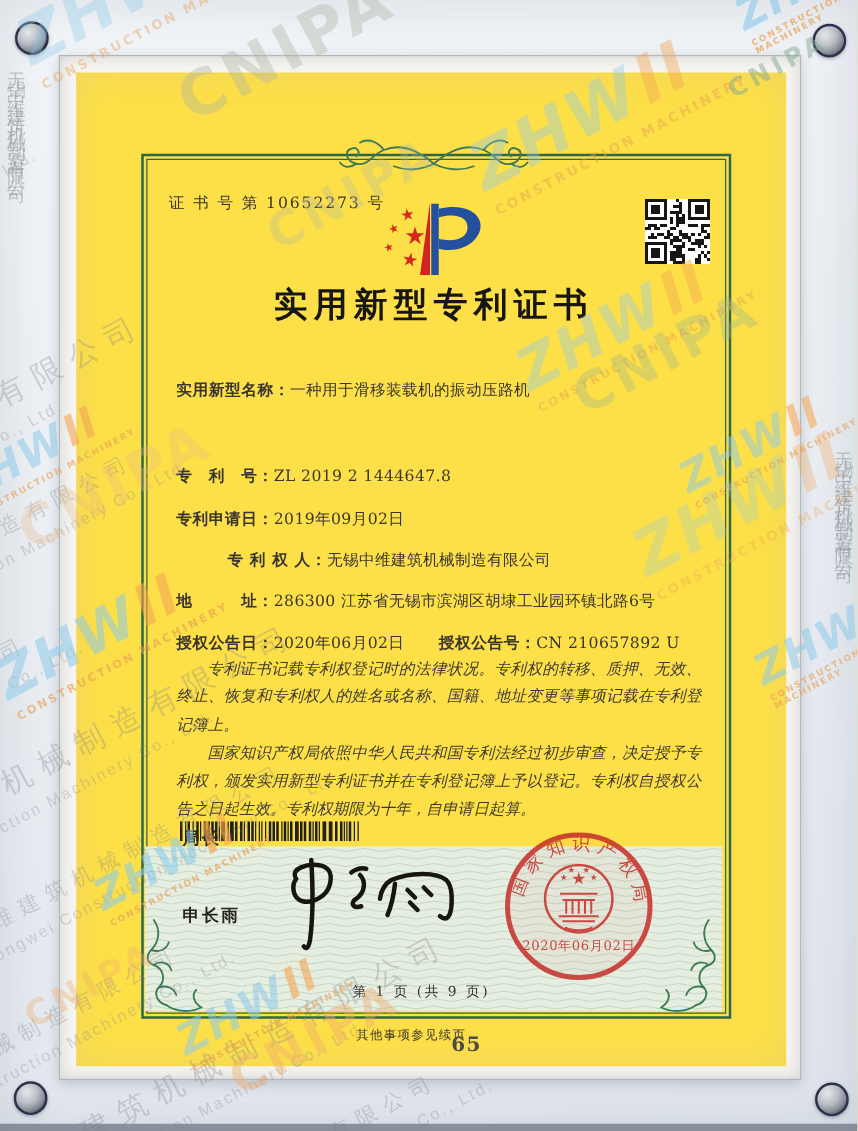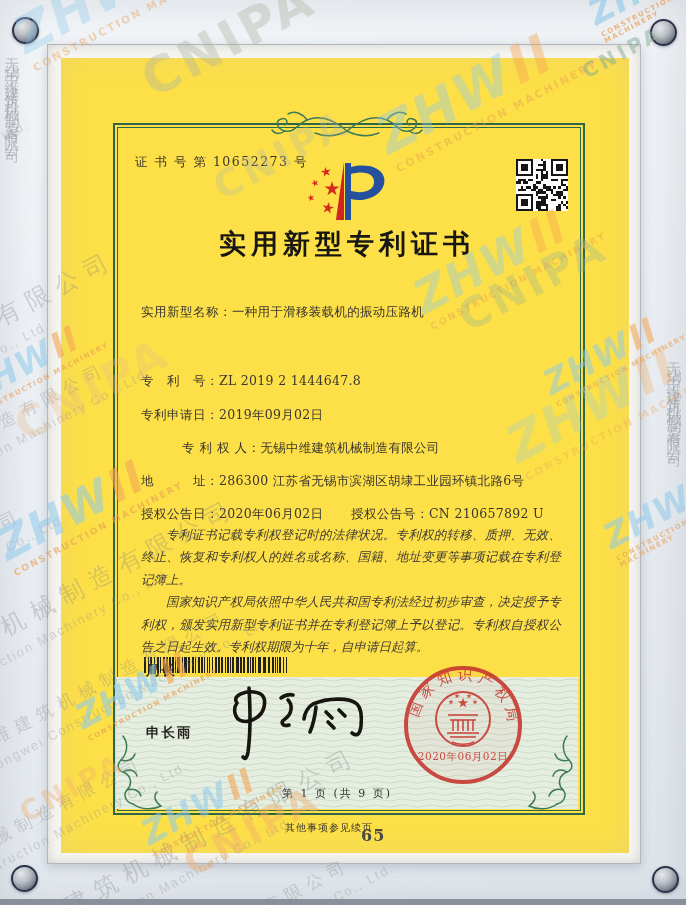--- a/index.html
+++ b/index.html
@@ -23,21 +23,21 @@
   .orn{position:absolute;z-index:2;}
 
   .cert-serif{font-family:"DejaVu Serif","Liberation Serif",serif;color:#3a3530;}
   .cert-no{position:absolute;left:74px;top:96px;font-size:12.5px;letter-spacing:1.5px;z-index:3;}
   .logo{position:absolute;left:224px;top:102px;width:114px;height:80px;z-index:3;}
   .qr{position:absolute;left:455px;top:100px;width:52px;height:54px;z-index:3;}
   .title{position:absolute;left:52px;top:168px;width:468px;text-align:center;font-size:27px;font-weight:700;
     letter-spacing:5px;color:#181614;z-index:3;}
 
   .row{position:absolute;left:80px;font-size:12.5px;line-height:1.25;z-index:3;white-space:nowrap;}
-  .row .lbl{letter-spacing:.5px;}
+  .row .lbl{letter-spacing:.5px;font-weight:bold;}
   .row .val{letter-spacing:.3px;}
   .row2col .cell2{position:absolute;left:210px;top:0;white-space:nowrap;}
 
   .paras{position:absolute;left:80px;top:466px;width:420px;font-size:12.5px;line-height:22.4px;
     text-align:justify;color:#403a33;font-style:italic;z-index:3;}
   .paras p{margin:0;text-indent:2em;}
 
   .barcode{position:absolute;left:83px;top:599px;width:147px;height:16px;z-index:3;}
   .waves{position:absolute;left:55px;top:619px;width:462px;height:132px;z-index:1;}
 

